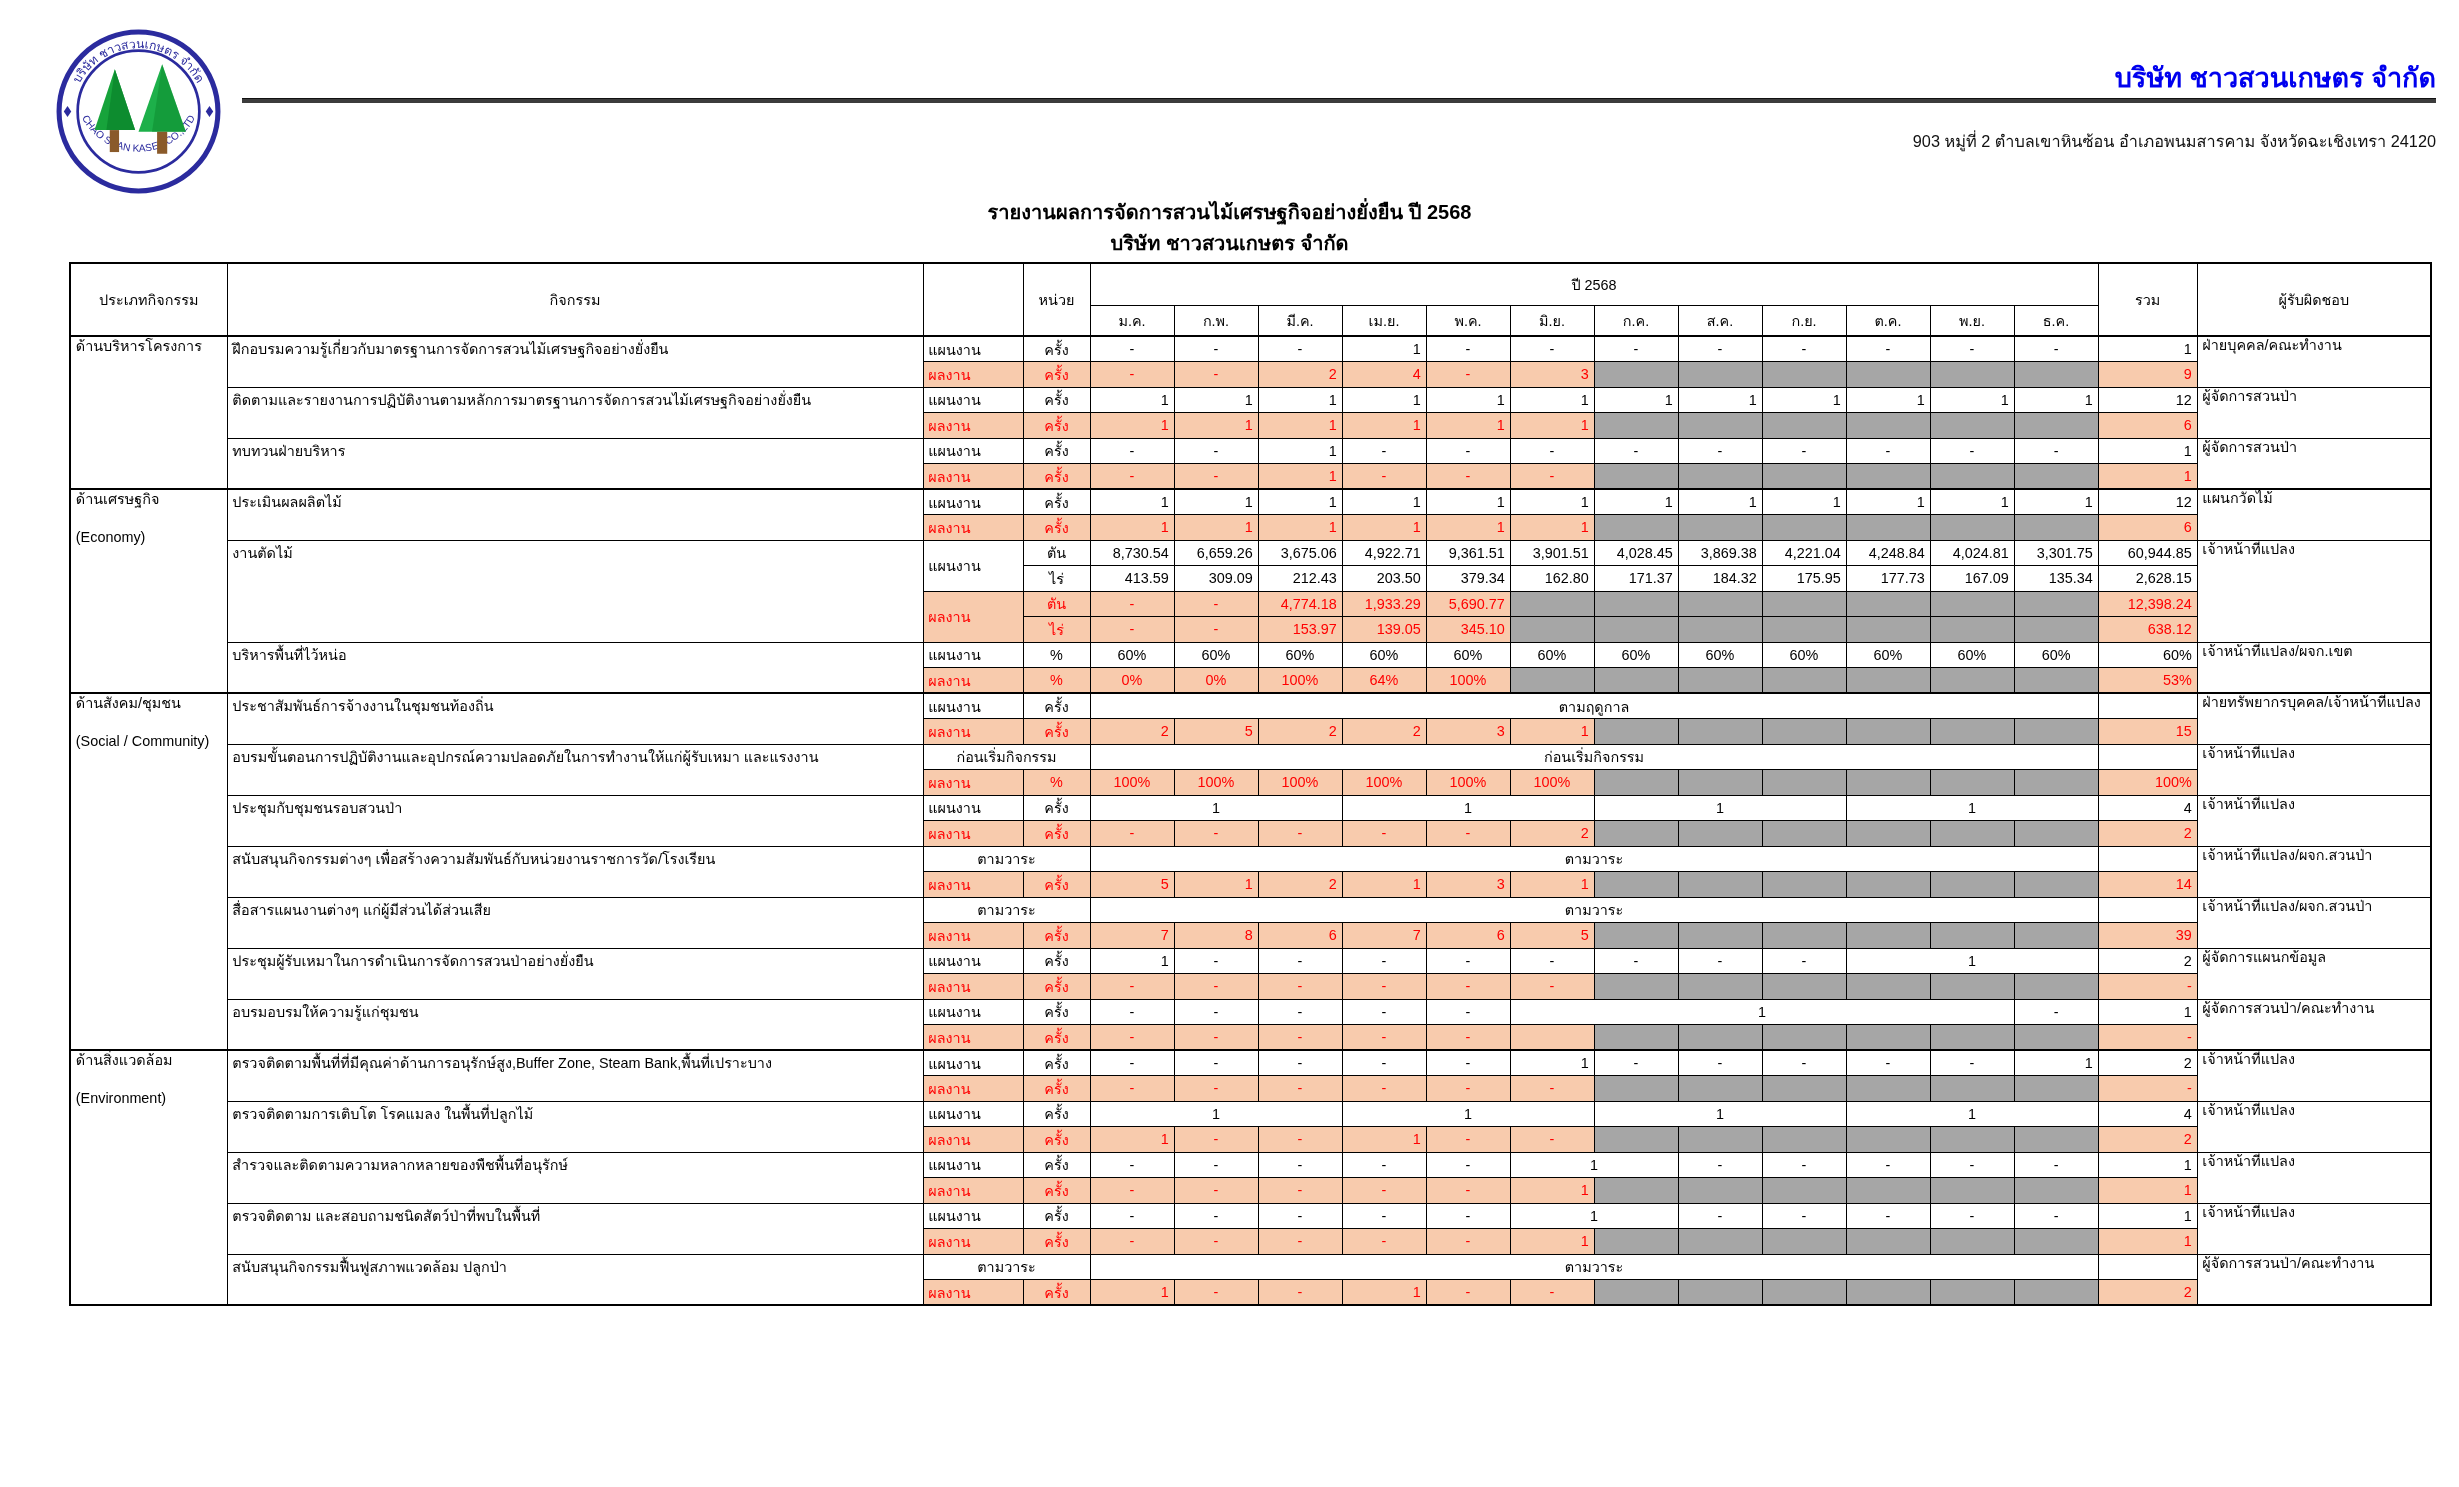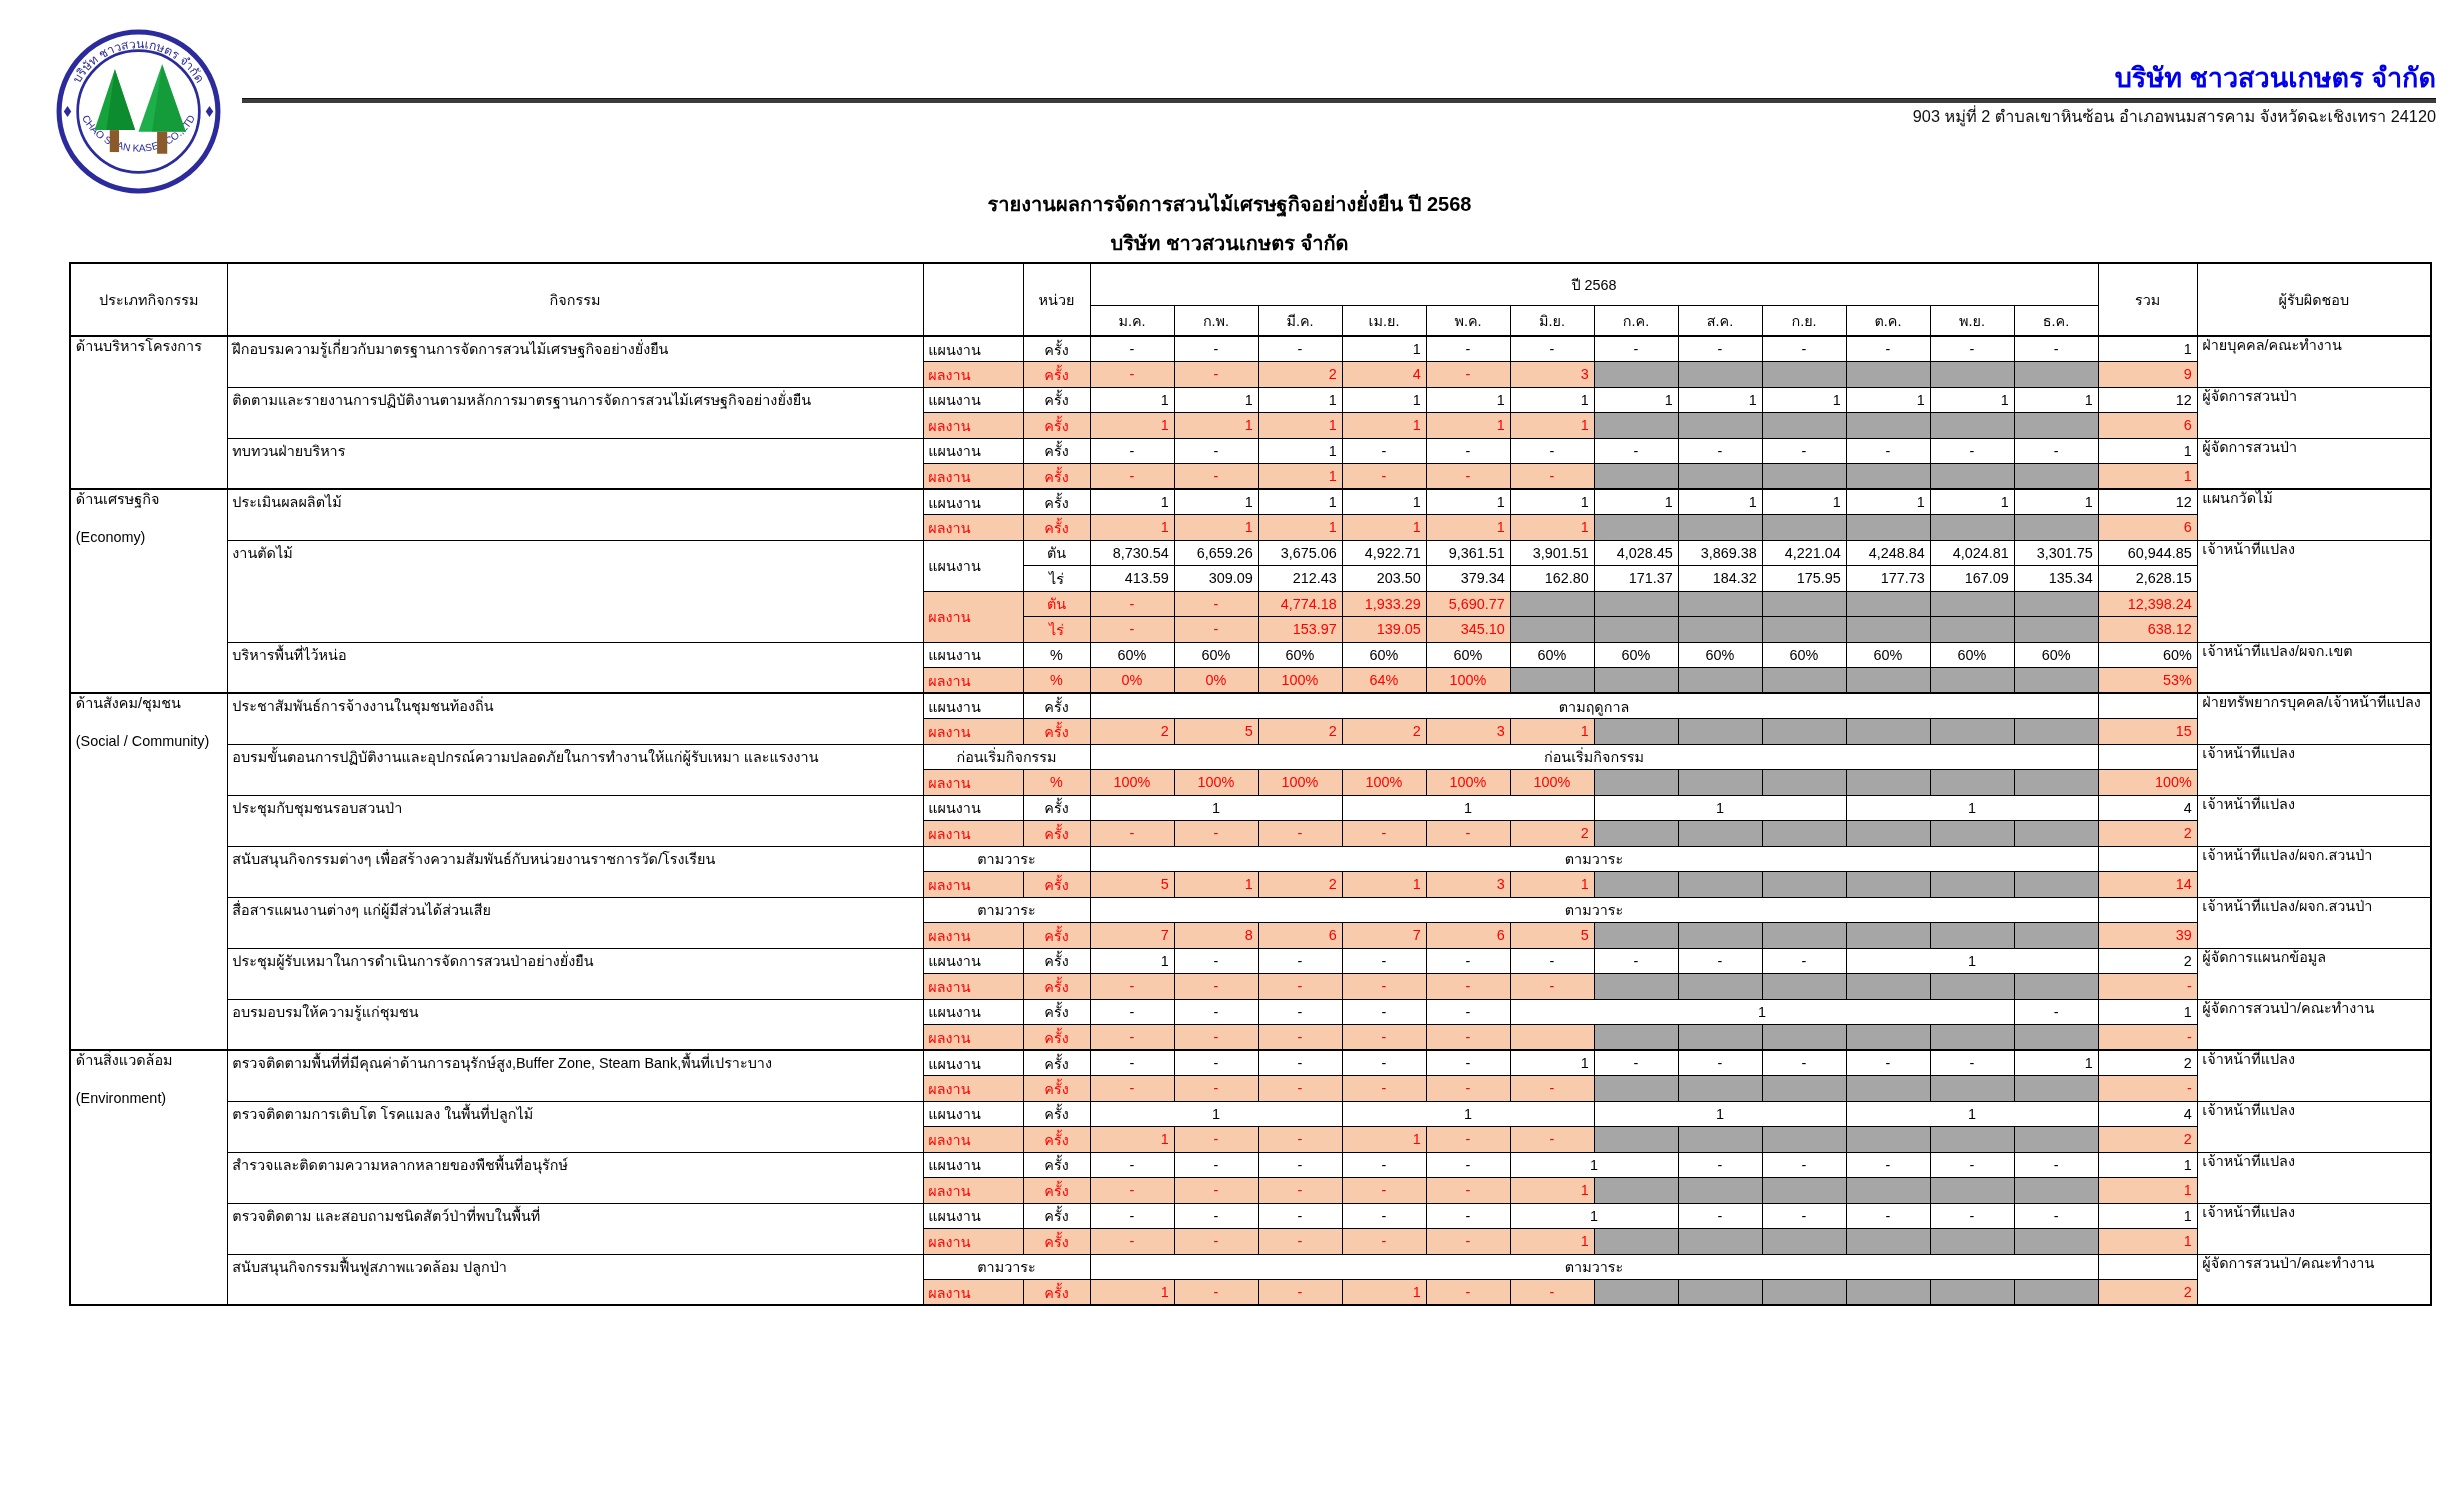--- a/index.html
+++ b/index.html
@@ -3,22 +3,22 @@
 <meta charset="utf-8">
 <style>
   html,body{margin:0;padding:0;background:#fff;}
   body{width:2459px;height:1487px;position:relative;font-family:"Liberation Sans",sans-serif;color:#000;}
   .page{position:absolute;inset:0;overflow:hidden;background:#fff;}
 
   
   .logo{position:absolute;left:54px;top:27px;width:169px;height:169px;}
   .company-name{position:absolute;top:56px;right:23px;font-size:27px;font-weight:bold;color:#0000ee;}
   .head-rule{position:absolute;left:242px;right:23px;top:98px;height:3.8px;background:#3c3c3c;border-top:1px solid #111;}
-  .address{position:absolute;top:103px;right:23px;font-size:16.3px;color:#111;}
-  .title1{position:absolute;top:188px;left:0;width:100%;text-align:center;font-size:20px;font-weight:bold;}
+  .address{position:absolute;top:128px;right:23px;font-size:16.3px;color:#111;}
+  .title1{position:absolute;top:196px;left:0;width:100%;text-align:center;font-size:20px;font-weight:bold;}
   .title2{position:absolute;top:227px;left:0;width:100%;text-align:center;font-size:20px;font-weight:bold;}
 
   
   table.report{position:absolute;left:69px;top:262px;border-collapse:collapse;table-layout:fixed;width:2356px;border:2.9px solid #000;}
   table.report th,table.report td{border:1px solid #000;font-size:14.4px;padding:0 4.8px;overflow:hidden;white-space:nowrap;}
   thead th{font-weight:normal;text-align:center;vertical-align:middle;font-size:15.4px;background:#fff;}
   thead tr.h1{height:42px;}
   thead tr.h2{height:31px;}
   thead th.year{border-bottom:1.9px solid #000;}
   thead tr.h2 th{border-bottom:2.9px solid #000;}

